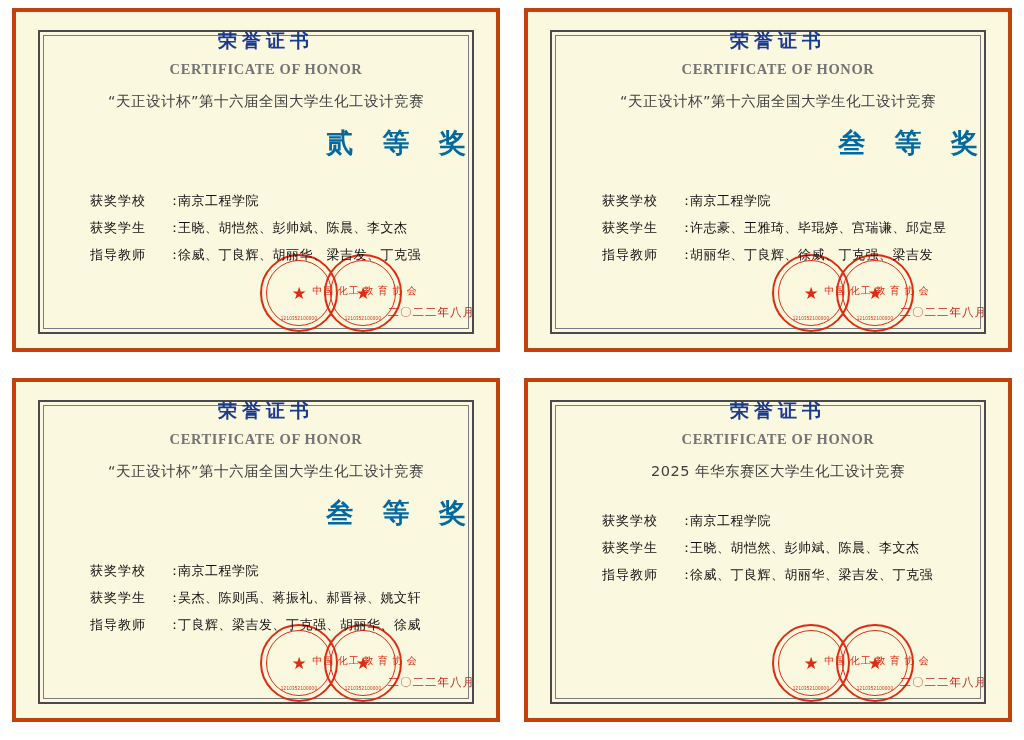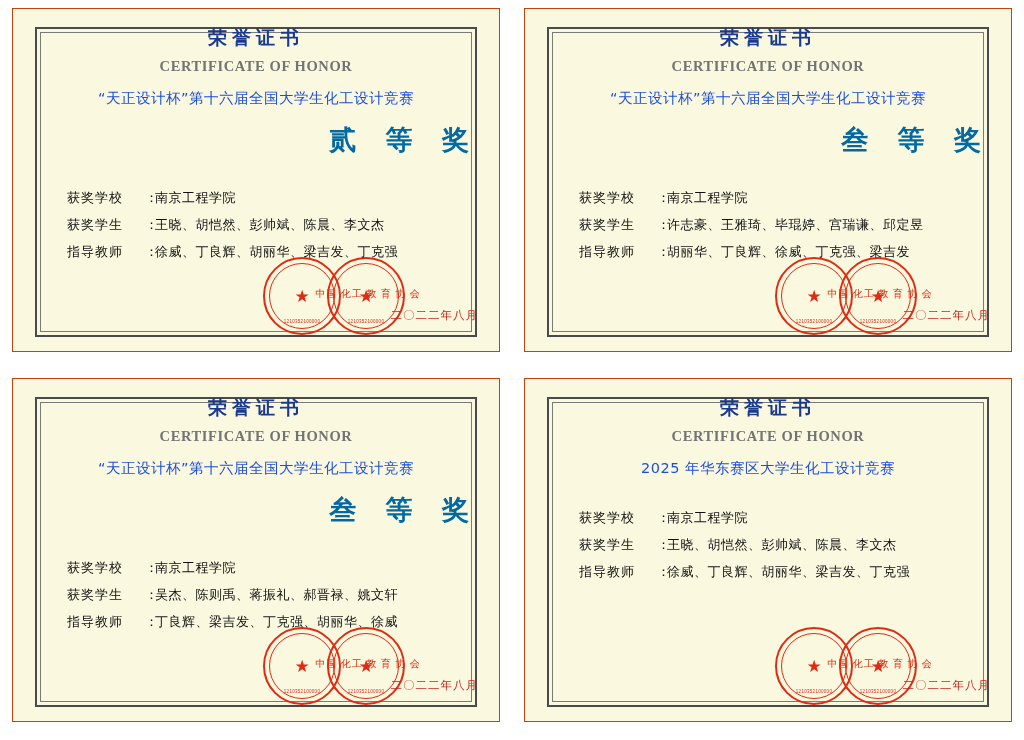--- a/index.html
+++ b/index.html
@@ -26,22 +26,23 @@
     box-sizing: border-box;
     padding: 8px 12px 18px 12px;
     background: #ffffff;
   }
   .cert {
     position: relative;
     box-sizing: border-box;
     width: 100%;
     height: 100%;
     background: #fbf8e0;
-    border: 1px solid #c2410c;
+    border: 4px solid #c2410c;
     overflow: hidden;
+    padding-left: 20px;
   }
   .cert-inner {
     position: absolute;
     left: 22px;
     right: 22px;
     top: 18px;
     bottom: 14px;
     border: 2px solid #4a4a4a;
     box-sizing: border-box;
   }
@@ -75,21 +76,21 @@
     text-align: center;
     color: #737373;
     font-family: "Liberation Serif", serif;
     font-weight: bold;
     font-size: 14.5px;
     letter-spacing: 0.6px;
     margin-top: 7px;
   }
   .subject {
     text-align: center;
-    color: #1d4ed8;
+    color: #404040;
     font-family: "DejaVu Sans", sans-serif;
     font-size: 14.5px;
     margin-top: 14px;
     letter-spacing: 0.5px;
   }
   .award {
     text-align: right;
     color: #0369a1;
     font-family: "DejaVu Serif", serif;
     font-weight: bold;

